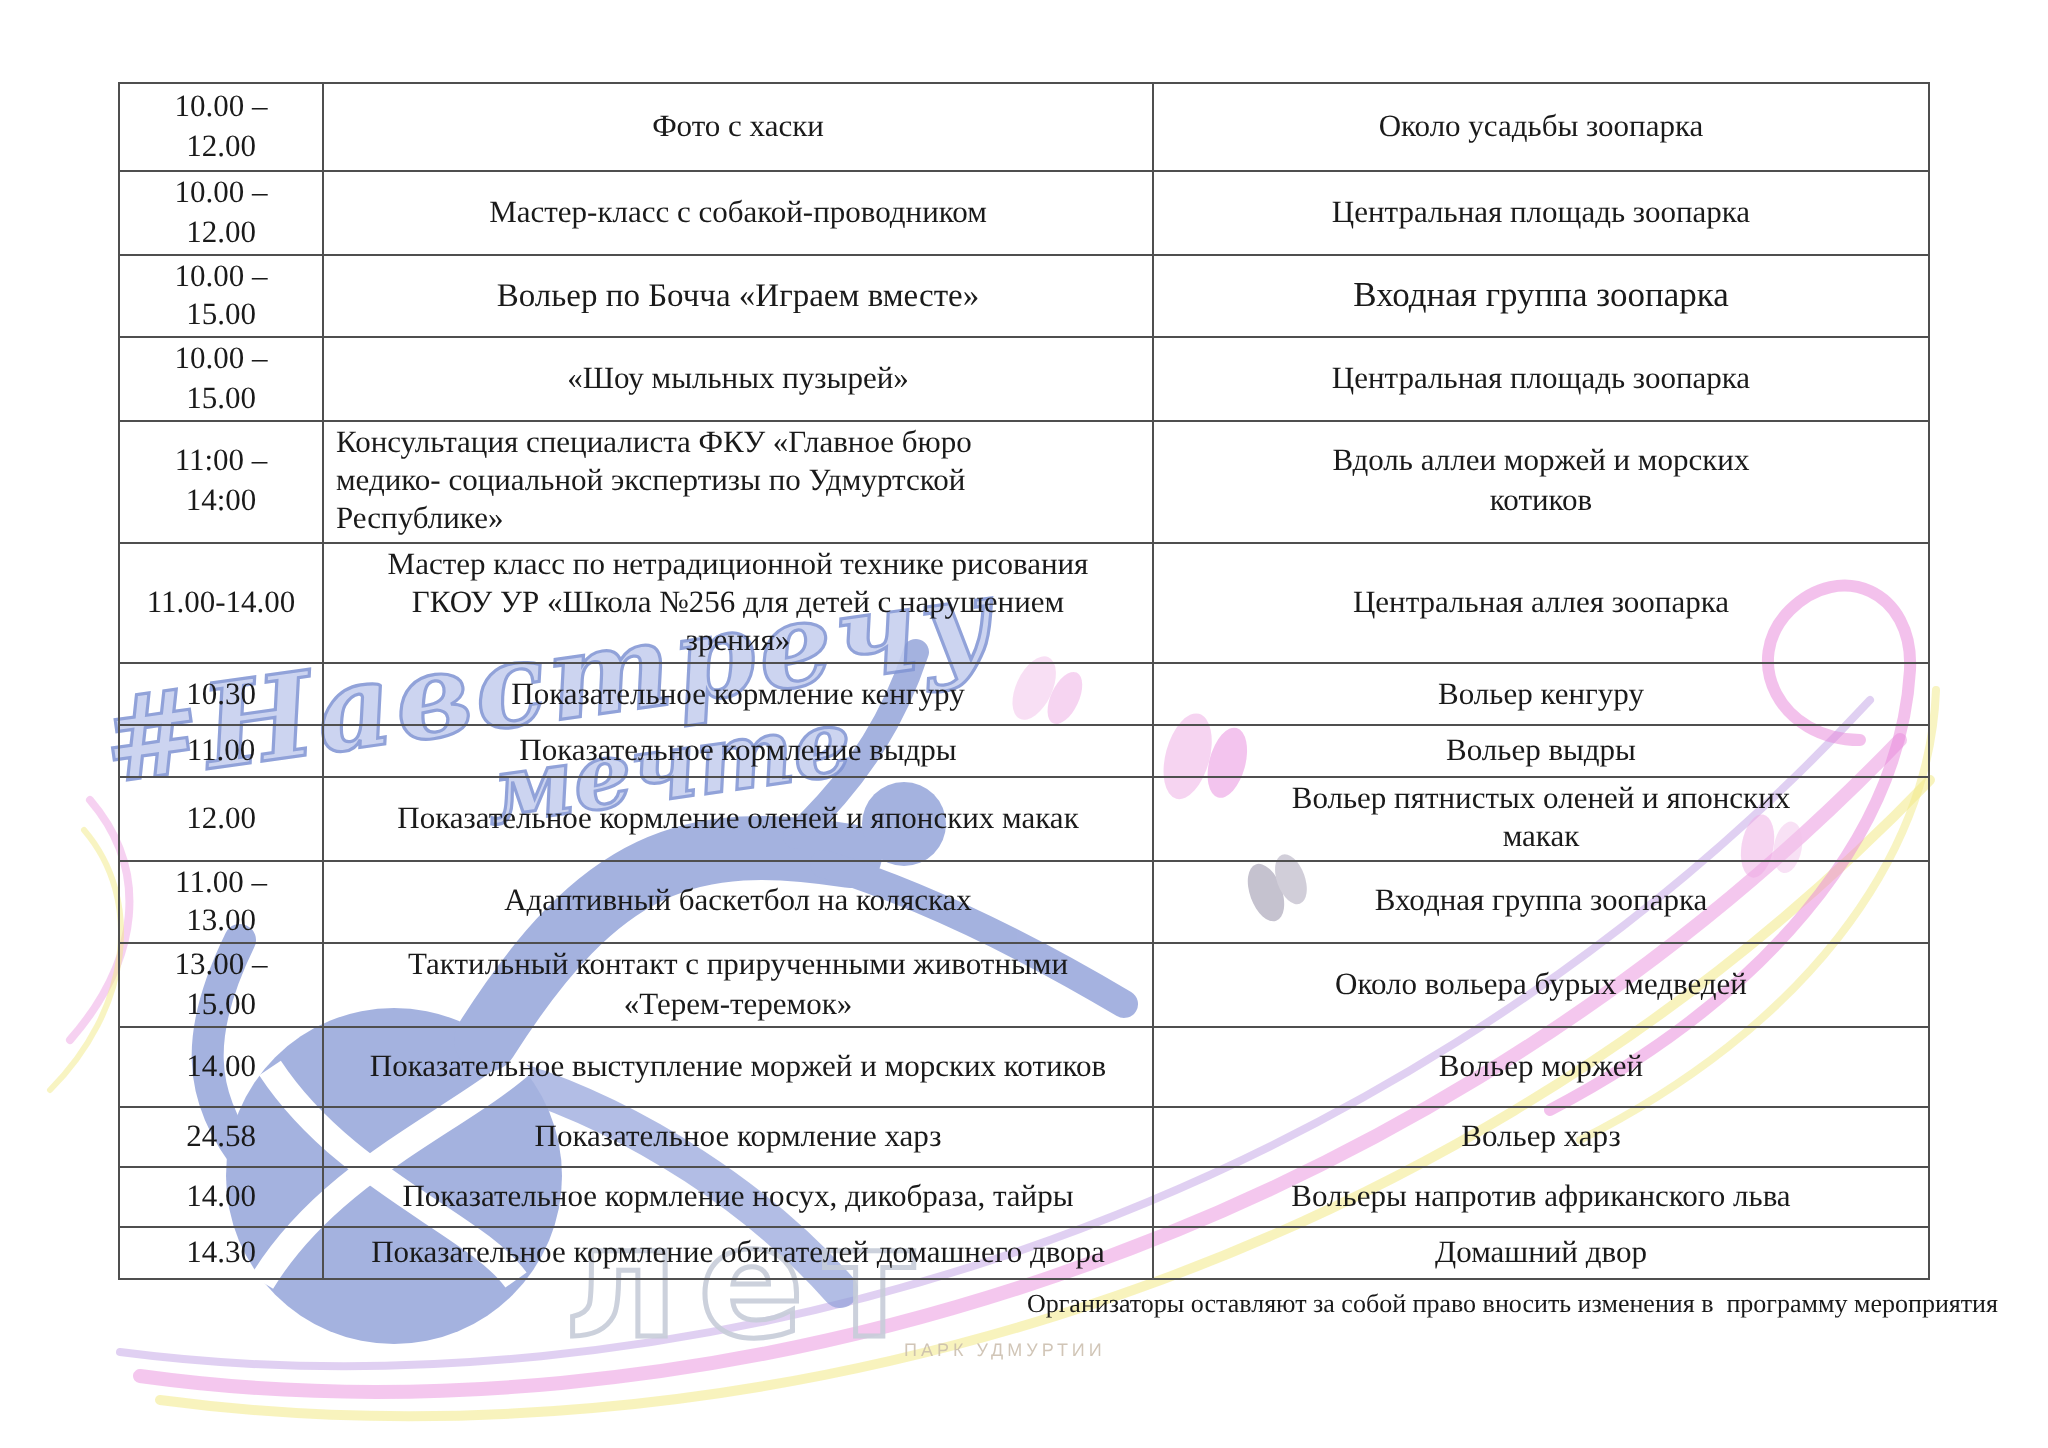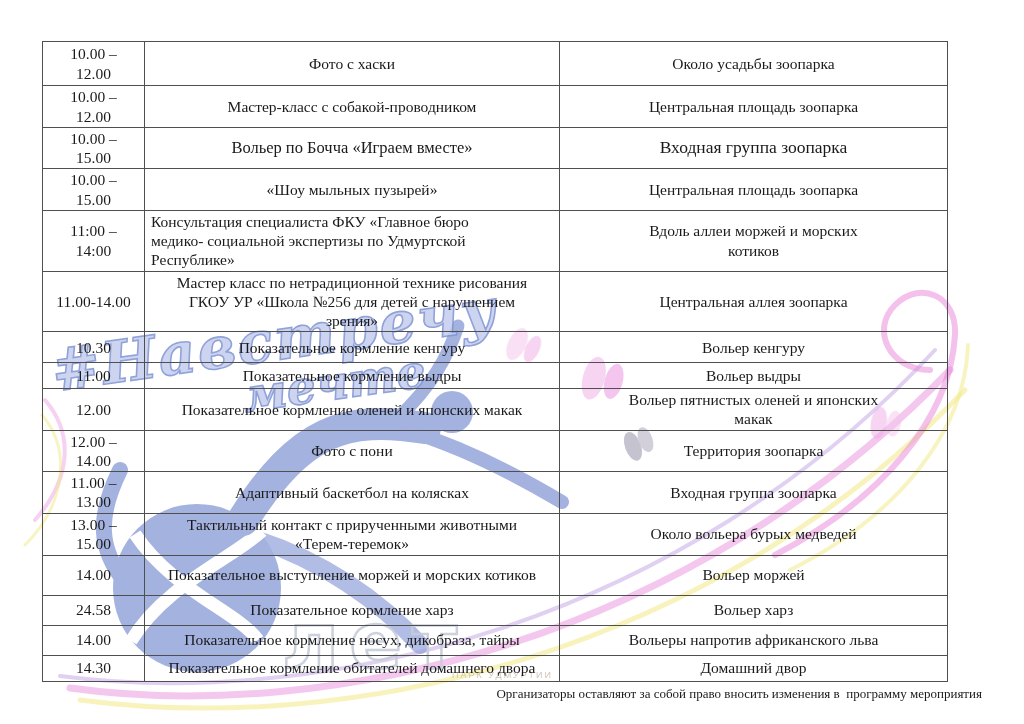--- a/index.html
+++ b/index.html
@@ -1,19 +1,19 @@
 <!DOCTYPE html>
 <html><head>
 <meta charset="utf-8">
 <style>
   html,body{margin:0;padding:0;background:#ffffff;}
   .page{position:relative;width:1024px;height:724px;background:#ffffff;overflow:hidden;
         font-family:"Liberation Serif", serif;color:#1a1a1a;}
   .watermark{position:absolute;left:0;top:0;width:1024px;height:724px;z-index:0;}
-  .content{position:absolute;left:42px;top:41px;z-index:1;}
+  .content{position:absolute;left:59px;top:41px;z-index:1;}
   table.schedule{border-collapse:collapse;width:905px;table-layout:fixed;
         font-size:15.5px;background:transparent;}
   col.c-time{width:102px;} col.c-event{width:415px;} col.c-loc{width:388px;}
   td{border:1px solid #4f4f4f;text-align:center;vertical-align:middle;
      padding:1px 6px;line-height:1.24;white-space:pre-line;}
   tr.emphasis td.event-col{font-size:16.5px;}
   tr.emphasis td.location-col{font-size:17.5px;}
   td.event-left{text-align:left;}
   .footer{width:940px;margin-top:4px;text-align:right;font-size:13px;
           white-space:pre-wrap;color:#1a1a1a;}
@@ -141,26 +141,20 @@
             <td class="event-col">Показательное кормление выдры</td>
             <td class="location-col">Вольер выдры</td>
           </tr>
           <tr style="height: 40px;">
             <td class="time-col">12.00</td>
             <td class="event-col">Показательное кормление оленей и японских макак</td>
             <td class="location-col">Вольер пятнистых оленей и японских
 макак</td>
           </tr>
           <tr style="height: 40px;">
-            <td class="time-col">12.00 –
-14.00</td>
-            <td class="event-col">Фото с пони</td>
-            <td class="location-col">Территория зоопарка</td>
-          </tr>
-          <tr style="height: 40px;">
             <td class="time-col">11.00 –
 13.00</td>
             <td class="event-col">Адаптивный баскетбол на колясках</td>
             <td class="location-col">Входная группа зоопарка</td>
           </tr>
           <tr style="height: 42px;">
             <td class="time-col">13.00 –
 15.00</td>
             <td class="event-col">Тактильный контакт с прирученными животными
 «Терем-теремок»</td>

